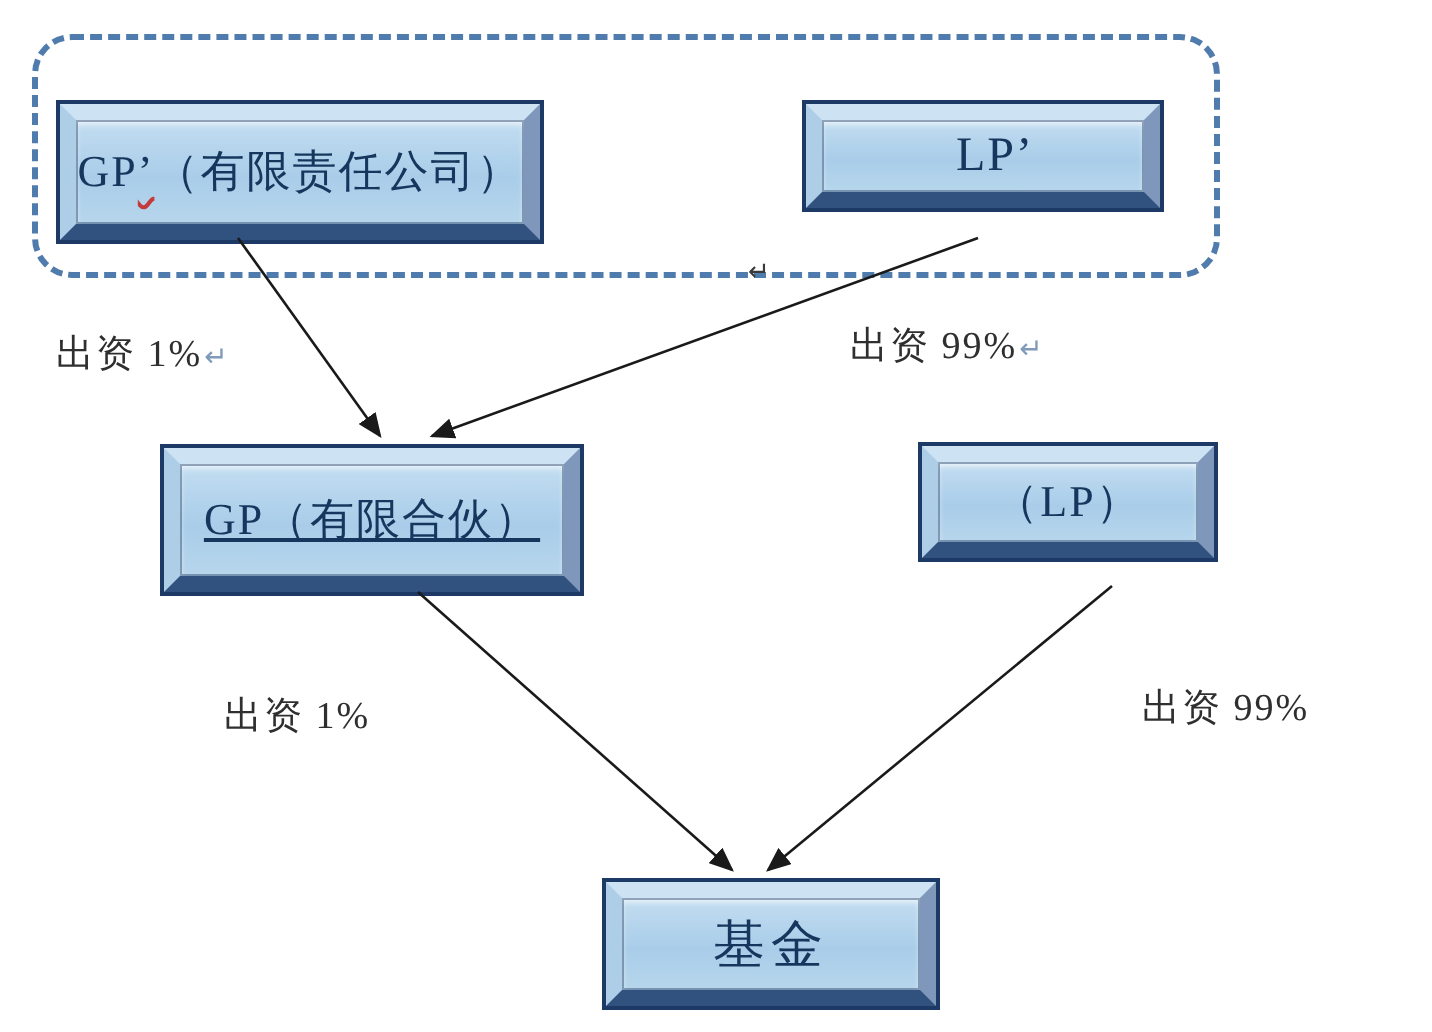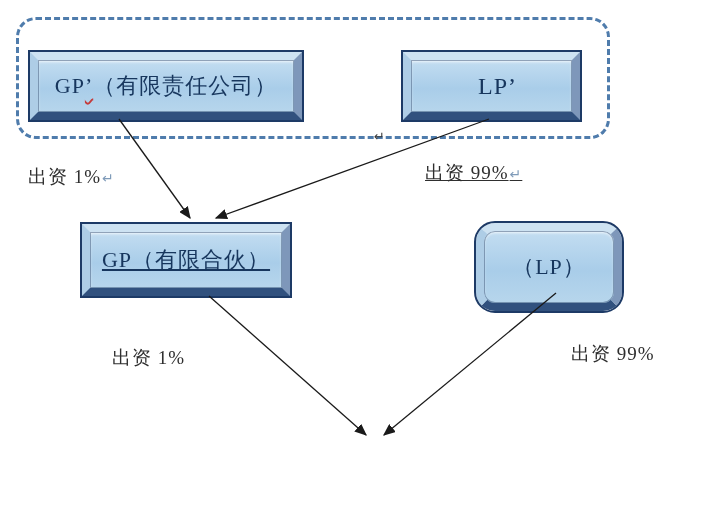--- a/index.html
+++ b/index.html
@@ -30,43 +30,43 @@
     border-right-color:#7e97ba;
     border-bottom-color:#31517e;
     outline:2px solid #1d3a66;
     background:linear-gradient(180deg,#c3ddf1 0%,#a9cde9 55%,#b7d6ec 100%);
     box-shadow:inset 0 0 0 1px rgba(35,65,105,0.45), inset 0 2px 3px rgba(255,255,255,0.75);
     display:flex;align-items:center;justify-content:center;
     color:#17365d;
     z-index:2;
     letter-spacing:1px;
   }
-  .node-gp-prime{left:30px;top:52px;width:272px;height:68px;font-size:22px;}
-  .node-lp-prime{left:403px;top:52px;width:177px;height:68px;font-size:24px;padding-left:12px;}
+  .node-gp-prime{left:30px;top:52px;width:240px;height:68px;font-size:22px;}
+  .node-lp-prime{left:403px;top:52px;width:177px;height:52px;font-size:24px;padding-left:12px;}
   .node-gp{left:82px;top:224px;width:208px;height:72px;font-size:22px;text-decoration:underline;}
-  .node-lp{left:476px;top:223px;width:146px;height:88px;font-size:22px;border-radius:19px;}
+  .node-lp{left:461px;top:223px;width:146px;height:56px;font-size:22px;}
   .node-fund{left:303px;top:441px;width:165px;height:62px;font-size:26px;letter-spacing:3px;}
   .squiggle{
     text-decoration-line:underline;
     text-decoration-style:wavy;
     text-decoration-color:#c43b3b;
     text-decoration-thickness:2px;
     text-underline-offset:5px;
   }
   
   .edge-label{
     position:absolute;
     font-size:19px;
     color:#2f2f2f;
     white-space:nowrap;
     z-index:3;
     letter-spacing:1px;
   }
   .lbl-top-left{left:28px;top:164px;}
-  .lbl-top-right{left:425px;top:160px;text-decoration:underline;}
+  .lbl-top-right{left:425px;top:160px;}
   .lbl-bottom-left{left:112px;top:345px;}
   .lbl-bottom-right{left:571px;top:341px;}
   .return-mark{
     font-size:14px;
     color:#7f9bb9;
     margin-left:1px;
     font-family:"DejaVu Sans","Liberation Sans",sans-serif;
   }
   .stray-mark{
     position:absolute;
@@ -97,20 +97,23 @@
   </div>
 
   <div class="node node-gp">
     <span>GP（有限合伙）</span>
   </div>
 
   <div class="node node-lp">
     <span>（LP）</span>
   </div>
 
+  <div class="node node-fund">
+    <span>基金</span>
+  </div>
 
   <div class="edge-label lbl-top-left">
     <span>出资 1%</span><span class="return-mark">↵</span>
   </div>
   <div class="edge-label lbl-top-right">
     <span>出资 99%</span><span class="return-mark">↵</span>
   </div>
   <div class="edge-label lbl-bottom-left">
     <span>出资 1%</span><span class="return-mark"></span>
   </div>

